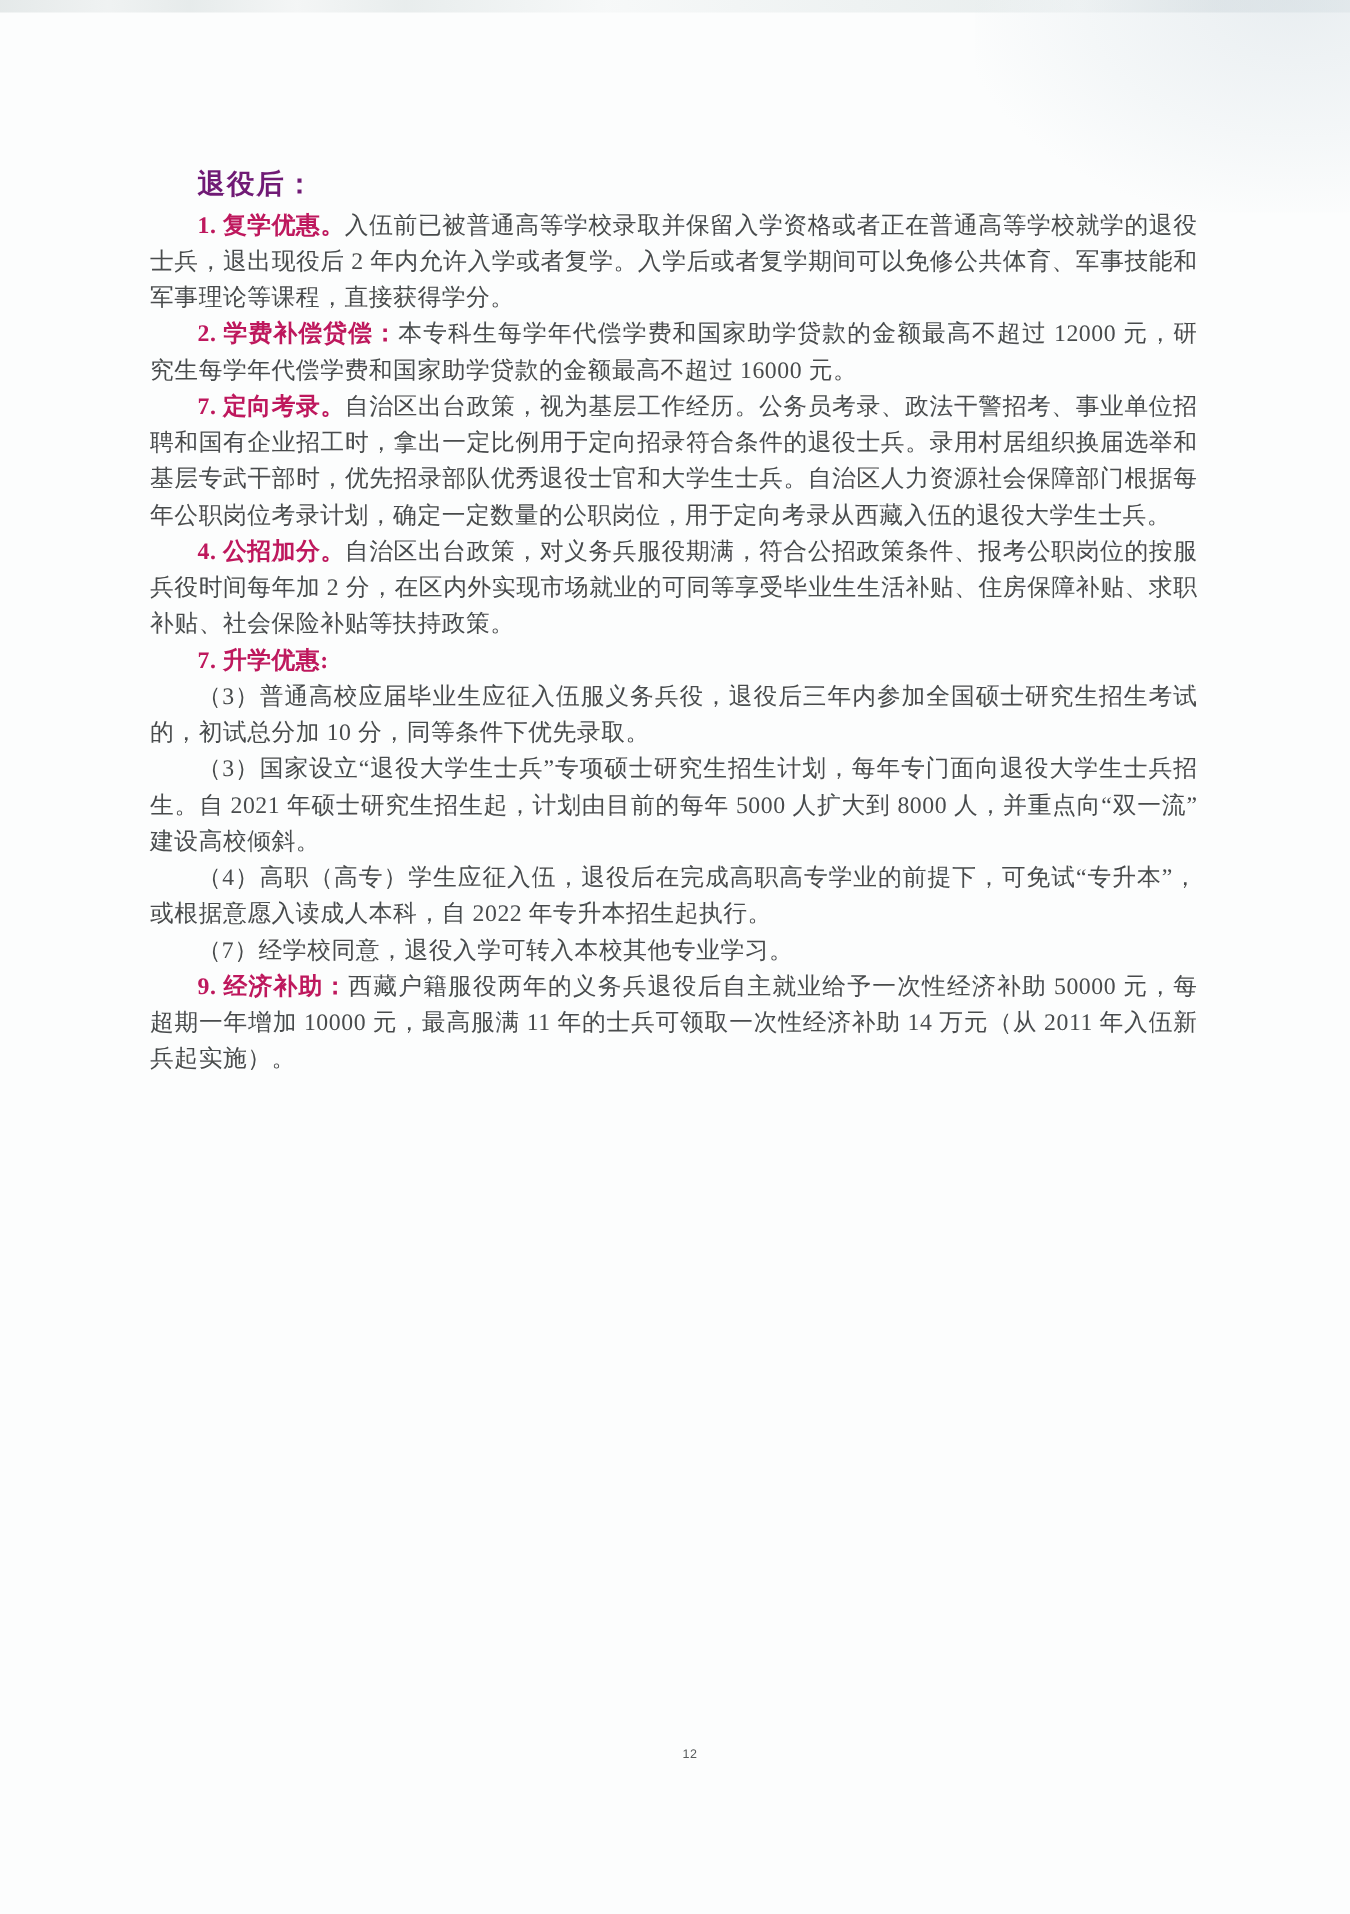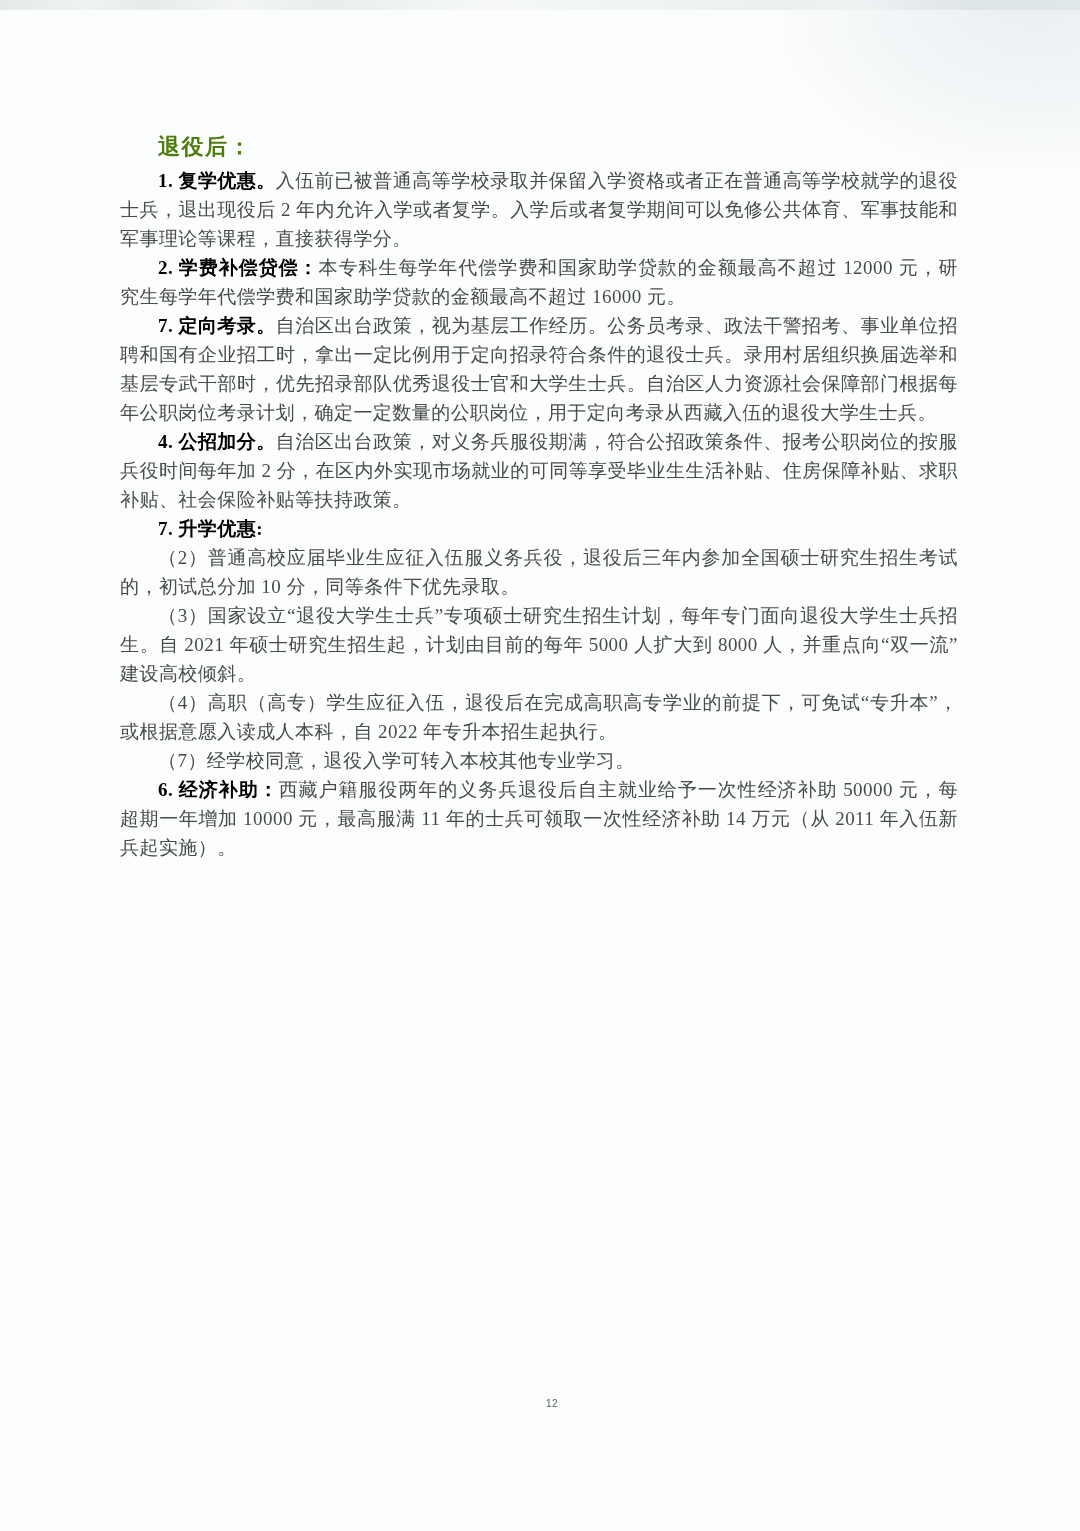--- a/index.html
+++ b/index.html
@@ -45,37 +45,37 @@
     top: 131px;
     width: 838px;
   }
   .heading {
     margin: 0;
     padding-left: 38px;
     font-size: 22px;
     line-height: 32px;
     font-weight: bold;
     letter-spacing: 1.5px;
-    color: #4d7c0f;
+    color: #701a75;
   }
   .paragraphs {
     margin-top: 3px;
   }
   .para {
     margin: 0;
     font-size: 19px;
     line-height: 29px;
     letter-spacing: 0.45px;
     text-align: justify;
     text-indent: 2em;
     color: #484b4c;
   }
   .para .lead {
     font-weight: bold;
-    color: #000000;
+    color: #be185d;
   }
   .page-number {
     position: absolute;
     top: 1398px;
     left: 12px;
     width: 100%;
     text-align: center;
     font-family: "Liberation Sans", "DejaVu Sans", sans-serif;
     font-size: 10px;
     color: #575b5c;
@@ -97,26 +97,26 @@
 
   <p class="para"><b class="lead">2. 学费补偿贷偿：</b><span class="body">本专科生每学年代偿学费和国家助学贷款的金额最高不超过 12000 元，研究生每学年代偿学费和国家助学贷款的金额最高不超过 16000 元。</span></p>
 
   <p class="para"><b class="lead">7. 定向考录。</b><span class="body">自治区出台政策，视为基层工作经历。公务员考录、政法干警招考、事业单位招聘和国有企业招工时，拿出一定比例用于定向招录符合条件的退役士兵。录用村居组织换届选举和基层专武干部时，优先招录部队优秀退役士官和大学生士兵。自治区人力资源社会保障部门根据每年公职岗位考录计划，确定一定数量的公职岗位，用于定向考录从西藏入伍的退役大学生士兵。</span></p>
 
   <p class="para"><b class="lead">4. 公招加分。</b><span class="body">自治区出台政策，对义务兵服役期满，符合公招政策条件、报考公职岗位的按服兵役时间每年加 2 分，在区内外实现市场就业的可同等享受毕业生生活补贴、住房保障补贴、求职补贴、社会保险补贴等扶持政策。</span></p>
 
   <p class="para"><b class="lead">7. 升学优惠:</b><span class="body"></span></p>
 
 
-  <p class="para"><b class="lead"></b><span class="body">（2）普通高校应届毕业生应征入伍服义务兵役，退役后三年内参加全国硕士研究生招生考试的，初试总分加 10 分，同等条件下优先录取。</span></p>
+  <p class="para"><b class="lead"></b><span class="body">（3）普通高校应届毕业生应征入伍服义务兵役，退役后三年内参加全国硕士研究生招生考试的，初试总分加 10 分，同等条件下优先录取。</span></p>
 
   <p class="para"><b class="lead"></b><span class="body">（3）国家设立“退役大学生士兵”专项硕士研究生招生计划，每年专门面向退役大学生士兵招生。自 2021 年硕士研究生招生起，计划由目前的每年 5000 人扩大到 8000 人，并重点向“双一流”建设高校倾斜。</span></p>
 
   <p class="para"><b class="lead"></b><span class="body">（4）高职（高专）学生应征入伍，退役后在完成高职高专学业的前提下，可免试“专升本”，或根据意愿入读成人本科，自 2022 年专升本招生起执行。</span></p>
 
   <p class="para"><b class="lead"></b><span class="body">（7）经学校同意，退役入学可转入本校其他专业学习。</span></p>
 
-  <p class="para"><b class="lead">6. 经济补助：</b><span class="body">西藏户籍服役两年的义务兵退役后自主就业给予一次性经济补助 50000 元，每超期一年增加 10000 元，最高服满 11 年的士兵可领取一次性经济补助 14 万元（从 2011 年入伍新兵起实施）。</span></p>
+  <p class="para"><b class="lead">9. 经济补助：</b><span class="body">西藏户籍服役两年的义务兵退役后自主就业给予一次性经济补助 50000 元，每超期一年增加 10000 元，最高服满 11 年的士兵可领取一次性经济补助 14 万元（从 2011 年入伍新兵起实施）。</span></p>
 </div>
   </div>
 
   <div class="page-number">12</div>
 </div>
 
 </body></html>

